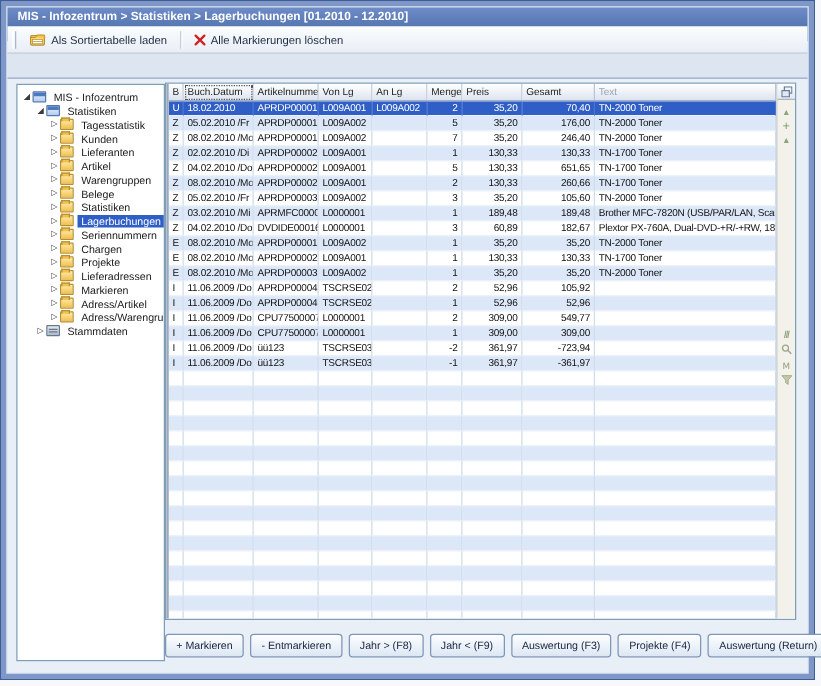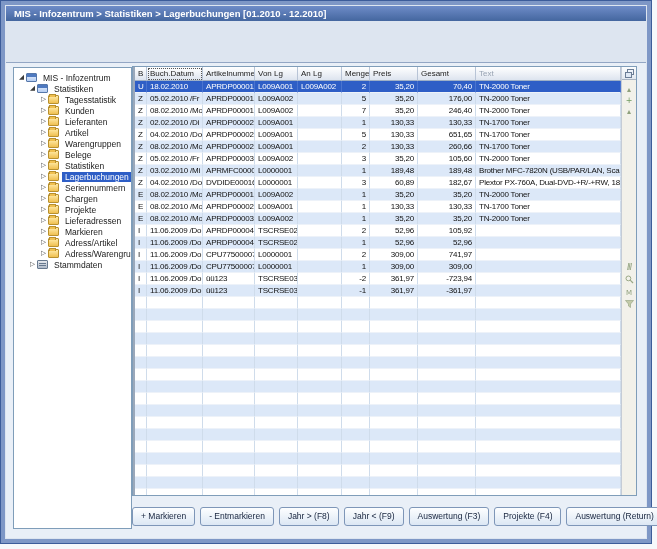--- a/index.html
+++ b/index.html
@@ -6,21 +6,21 @@
     --titlebar1:#6e8cc8; --titlebar2:#44669f; --winborder:#7e97c6; --winedge:#3c5c9a;
     --panel:#e9eff7; --sel:#2e5ec6; --stripe:#dce8f8; --gridline:#cfdceb;
     --hdrfrom:#ffffff; --hdrto:#dde4ef; --redx:#cc2222; --folder:#f4c84f;
   }
   *{margin:0;padding:0;box-sizing:border-box;}
   html,body{width:657px;height:549px;overflow:hidden;background:#f6f8fb;
     font-family:"Liberation Sans","DejaVu Sans",sans-serif;}
   .window{position:absolute;left:0;top:0;width:652px;height:544px;background:#dde5f0;
     border:1px solid var(--winedge);box-shadow:inset 0 0 0 4px var(--winborder);}
   
-  .titlebar{position:absolute;left:5px;top:5px;right:5px;height:15px;
+  .titlebar{position:absolute;left:5px;top:5px;right:5px;height:27px;
     background:linear-gradient(180deg,var(--titlebar1),var(--titlebar2));
     color:#fff;font-size:9.5px;font-weight:bold;line-height:15px;padding-left:8px;
     white-space:nowrap;overflow:hidden;}
   
   .toolbar{position:absolute;left:5px;top:20px;right:5px;height:22px;
     background:linear-gradient(180deg,#fbfdfe,#e9eef6);border-bottom:1px solid #c3cede;
     display:flex;align-items:center;font-size:9px;color:#1d2a40;}
   .grip{width:3px;height:14px;margin:0 5px 0 4px;border-left:1px solid #fff;border-right:1px solid #aab8cc;}
   .tbtn{display:flex;align-items:center;gap:4px;padding:2px 6px;border-radius:2px;cursor:default;}
   .tsep{width:1px;height:14px;background:#c3cede;margin:0 4px;box-shadow:1px 0 0 #fff;}
@@ -83,20 +83,39 @@
 </style>
 </head>
 <body>
 
 <div class="window">
 
   <div class="titlebar">
     <span>MIS - Infozentrum &gt; Statistiken &gt; Lagerbuchungen [01.2010 - 12.2010]</span>
   </div>
 
+  <div class="toolbar">
+    <span class="grip"></span>
+    <div class="tbtn">
+      <svg class="icon-svg" width="13" height="11" viewBox="0 0 13 11">
+        <rect x="0.5" y="2.5" width="11" height="7.5" rx="1" fill="#ffd977" stroke="#b8902e"></rect>
+        <path d="M0.5 4 L4.5 4 L5.5 2 L11.5 2 L12 4" fill="#f6c243" stroke="#b8902e" stroke-width="0.8"></path>
+        <rect x="2" y="5.5" width="8" height="3.5" fill="#fff" stroke="#b8902e" stroke-width="0.6"></rect>
+        <line x1="2" y1="7.2" x2="10" y2="7.2" stroke="#b8902e" stroke-width="0.6"></line>
+      </svg>
+      <span>Als Sortiertabelle laden</span>
+    </div>
+    <span class="tsep"></span>
+    <div class="tbtn">
+      <svg class="icon-svg" width="10" height="10" viewBox="0 0 10 10">
+        <path d="M1.5 1.5 L8.5 8.5 M8.5 1.5 L1.5 8.5" stroke="#cc2222" stroke-width="1.8" stroke-linecap="round"></path>
+      </svg>
+      <span>Alle Markierungen löschen</span>
+    </div>
+  </div>
 
 
   <div class="main">
 
     <div class="tree" id="tree">
         <div class="trow" style="padding-left: 3px;">
           <div class="tglyph">◢</div>
           <div class="tico app"></div>
           <div class="tlabel">MIS - Infozentrum</div>
         </div>
@@ -356,21 +375,21 @@
               <div class="cell c8"></div>
             </div>
             <div class="row">
               <div class="cell c0">I</div>
               <div class="cell c1">11.06.2009 /Do</div>
               <div class="cell c2">CPU77500007</div>
               <div class="cell c3">L0000001</div>
               <div class="cell c4"></div>
               <div class="cell c5 num">2</div>
               <div class="cell c6 num">309,00</div>
-              <div class="cell c7 num">741,97</div>
+              <div class="cell c7 num">549,77</div>
               <div class="cell c8"></div>
             </div>
             <div class="row stripe">
               <div class="cell c0">I</div>
               <div class="cell c1">11.06.2009 /Do</div>
               <div class="cell c2">CPU77500007</div>
               <div class="cell c3">L0000001</div>
               <div class="cell c4"></div>
               <div class="cell c5 num">1</div>
               <div class="cell c6 num">309,00</div>

